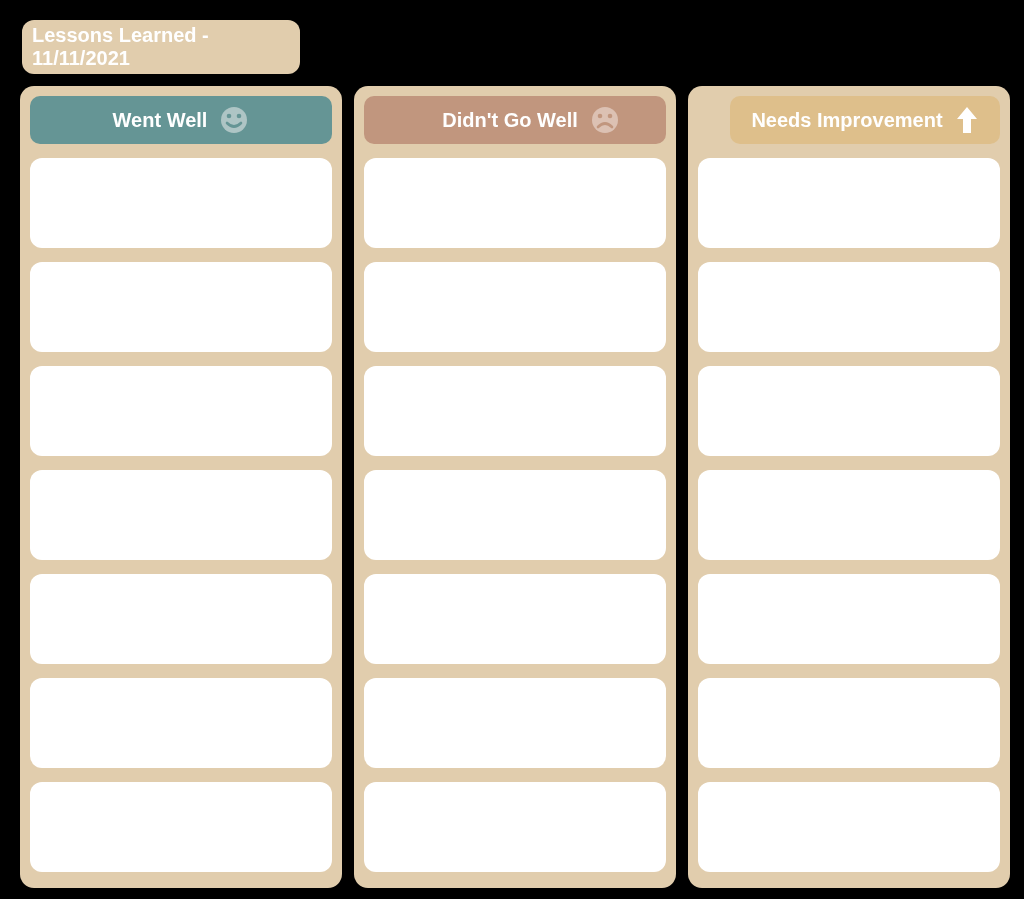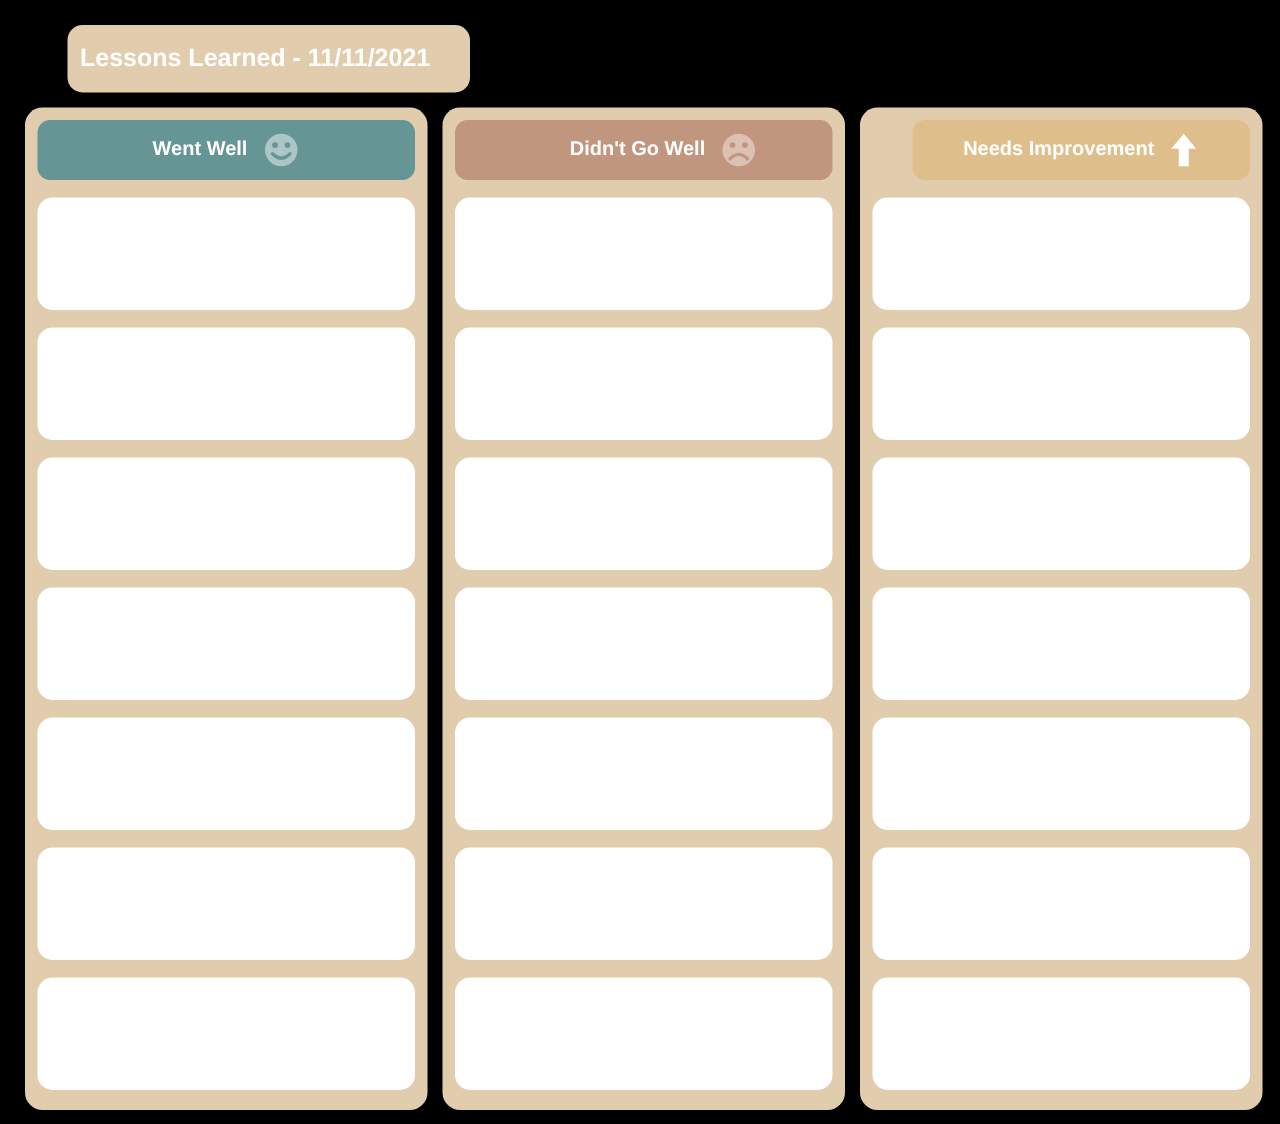--- a/index.html
+++ b/index.html
@@ -7,31 +7,30 @@
     width: 1024px;
     height: 899px;
     background: #000;
     font-family: "Segoe UI", Arial, sans-serif;
     overflow: hidden;
   }
   .title-banner {
     position: absolute;
     left: 22px;
     top: 20px;
-    width: 322px;
+    width: 278px;
     height: 54px;
     background: #e1cdad;
     border-radius: 12px;
     display: flex;
     align-items: center;
     padding-left: 10px;
     color: #fff;
     font-size: 20px;
     font-weight: 600;
-    margin-left: 32px;
   }
   .columns {
     position: absolute;
     left: 20px;
     top: 86px;
     display: flex;
     gap: 12px;
   }
   .col {
     width: 322px;
@@ -44,21 +43,21 @@
     gap: 14px;
   }
   .col-header {
     height: 48px;
     border-radius: 10px;
     display: flex;
     align-items: center;
     justify-content: center;
     gap: 12px;
     color: #fff;
-    font-size: 16px;
+    font-size: 20px;
     font-weight: 600;
   }
   .col-header .label { text-align: center; }
   .hdr-teal  { background: #659595; }
   .hdr-brown { background: #c1967e; padding-left: 32px; }
   .hdr-tan   { background: #debf8b; margin-left: 32px; }
   .card {
     height: 90px;
     background: #fff;
     border-radius: 12px;

